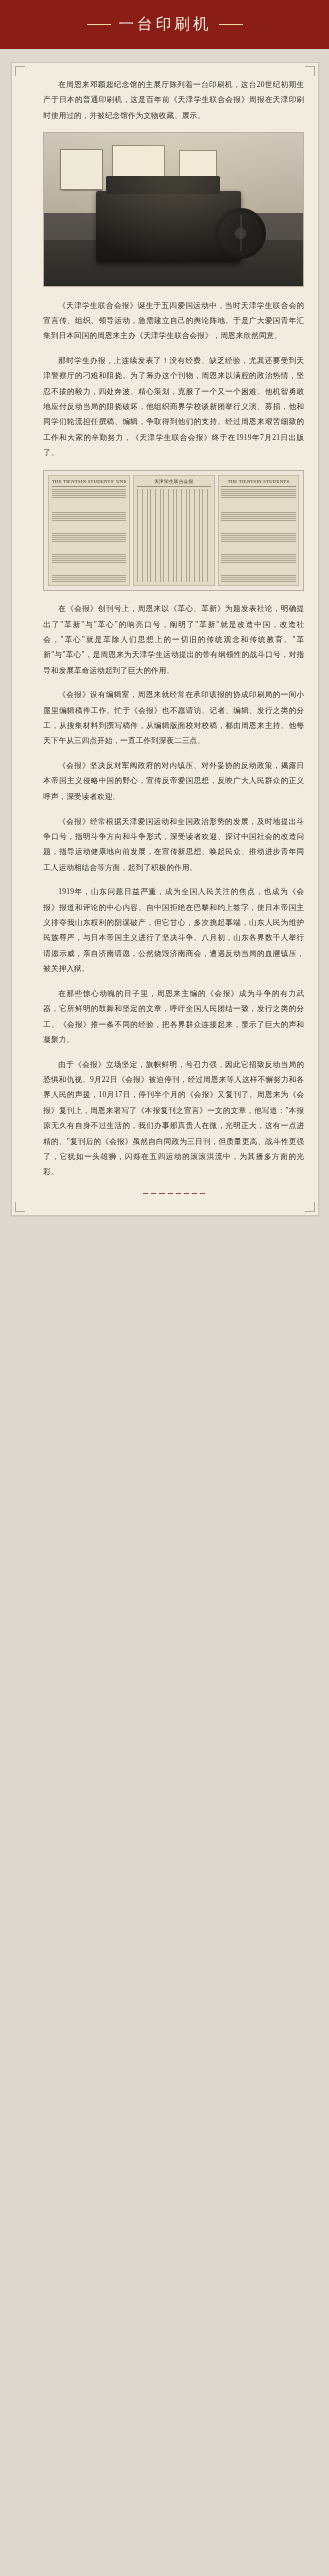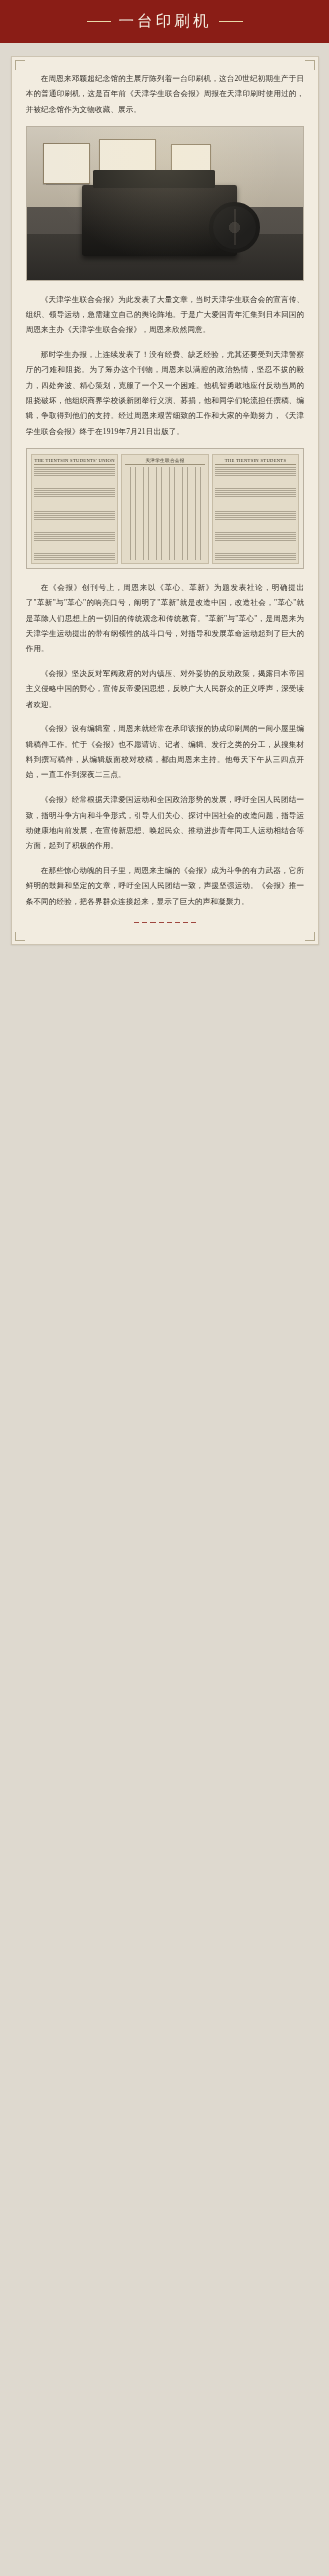--- a/index.html
+++ b/index.html
@@ -16,21 +16,21 @@
     width: 330px;
     min-height: 2868px;
     background: #ded9cf;
     box-sizing: border-box;
     padding: 0 0 20.6px 0;
     position: relative;
   }
   
   .header {
     width: 330px;
-    height: 43px;
+    height: 49px;
     background: #8a1d16;
     display: flex;
     align-items: center;
     justify-content: center;
     position: relative;
     box-sizing: border-box;
   }
   .header .title {
     color: #f5efe2;
     font-size: 15.5px;
@@ -188,21 +188,21 @@
     position: absolute; left: 0; right: 0; top: 3.6px;
     height: 1.5px;
     background: repeating-linear-gradient(90deg,#8a1d16 0 5.2px, rgba(0,0,0,0) 5.2px 8.2px);
     opacity: .8;
   }
   .corner-tl, .corner-tr, .corner-bl, .corner-br {
     position: absolute;
     width: 8.2px; height: 8.2px;
     border: 1px solid #b3a98f;
   }
-  .sheet { position: relative; }
+  .sheet { position: relative; padding-left: 31px; }
   .corner-tl { left: 3.1px; top: 3.1px; border-right: none; border-bottom: none; }
   .corner-tr { right: 3.1px; top: 3.1px; border-left: none; border-bottom: none; }
   .corner-bl { left: 3.1px; bottom: 3.1px; border-right: none; border-top: none; }
   .corner-br { right: 3.1px; bottom: 3.1px; border-left: none; border-top: none; }
 </style>
 </head>
 <body>
 
 <div class="page">
 
@@ -227,45 +227,47 @@
         <span class="frame-b"></span>
         <span class="frame-c"></span>
         <span class="floor"></span>
         <span class="press-body"></span>
         <span class="press-top"></span>
         <span class="press-wheel"></span>
         <span class="glow"></span>
       </div>
     </div>
 
-    <p class="para">《天津学生联合会报》为此发表了大量文章，当时天津学生联合会的宣言传、组织、领导运动，急需建立自己的舆论阵地。于是广大爱国青年汇集到日本回国的周恩来主办《天津学生联合会报》，周恩来欣然同意。</p>
+    <p class="para">《天津学生联合会报》诞生于五四爱国运动中，当时天津学生联合会的宣言传、组织、领导运动，急需建立自己的舆论阵地。于是广大爱国青年汇集到日本回国的周恩来主办《天津学生联合会报》，周恩来欣然同意。</p>
     <p class="para">那时学生办报，上连续发表了！没有经费、缺乏经验，尤其还要受到天津警察厅的刁难和阻挠。为了筹办这个刊物，周恩来以满腔的政治热情，坚忍不拔的毅力，四处奔波、精心策划，克服了一个又一个困难。他机智勇敢地应付反动当局的阻挠破坏，他组织商界学校谈新团举行义演、募捐，他和同学们轮流担任撰稿、编辑，争取得到他们的支持。经过周恩来艰苦细致的工作和大家的辛勤努力，《天津学生联合会报》终于在1919年7月21日出版了。</p>
 
     <div class="figure">
       <div class="photo-news">
         <div class="news-col">
           <div class="news-head">THE TIENTSIN STUDENTS' UNION</div>
           <span class="news-lines"></span>
         </div>
         <div class="news-col v">
           <div class="news-head">天津学生联合会报</div>
           <span class="news-lines"></span>
         </div>
         <div class="news-col">
           <div class="news-head">THE TIENTSIN STUDENTS</div>
           <span class="news-lines"></span>
         </div>
       </div>
     </div>
 
     <p class="para">在《会报》创刊号上，周恩来以《革心、革新》为题发表社论，明确提出了"革新"与"革心"的响亮口号，阐明了"革新"就是改造中国，改造社会，"革心"就是革除人们思想上的一切旧的传统观念和传统教育。"革新"与"革心"，是周恩来为天津学生运动提出的带有纲领性的战斗口号，对指导和发展革命运动起到了巨大的作用。</p>
+    <p class="para">《会报》设有编辑室，周恩来就经常在承印该报的协成印刷局的一间小屋里编辑稿件工作。忙于《会报》也不愿请访、记者、编辑、发行之类的分工，从搜集材料到撰写稿件，从编辑版面校对校稿，都由周恩来主持。他每天下午从三四点开始，一直工作到深夜二三点。</p>
     <p class="para">《会报》坚决反对军阀政府的对内镇压、对外妥协的反动政策，揭露日本帝国主义侵略中国的野心，宣传反帝爱国思想，反映广大人民群众的正义呼声，深受读者欢迎。</p>
-    <p class="para">《会报》设有编辑室，周恩来就经常在承印该报的协成印刷局的一间小屋里编辑稿件工作。忙于《会报》也不愿请访、记者、编辑、发行之类的分工，从搜集材料到撰写稿件，从编辑版面校对校稿，都由周恩来主持。他每天下午从三四点开始，一直工作到深夜二三点。</p>
-    <p class="para">《会报》经常根据天津爱国运动和全国政治形势的发展，呼吁全国人民团结一致，指明斗争方向和斗争形式，引导人们关心、探讨中国社会的改造问题，指导运动健康地向前发展，在宣传新思想、唤起民众、推动进步青年同工人运动相结合等方面，起到了积极的作用。</p>
-    <p class="para">在那些惊心动魄的日子里，周恩来主编的《会报》成为斗争的有力武器，它所鲜明的鼓舞和坚定的文章，呼吁全国人民团结一致，声援坚强运动。《会报》推一条不同的经验，把各界群众连接起来，显示了巨大的声和凝聚力。</p>
+    <p class="para">《会报》经常根据天津爱国运动和全国政治形势的发展，及时地提出斗争口号，指明斗争方向和斗争形式，深受读者欢迎、探讨中国社会的改造问题，指导运动健康地向前发展，在宣传新思想、唤起民众、推动进步青年同工人运动相结合等方面，起到了积极的作用。</p>
+    <p class="para">1919年，山东问题日益严重，成为全国人民关注的焦点，也成为《会报》报道和评论的中心内容。自中国拒绝在巴黎和约上签字，使日本帝国主义排夺我山东权利的阴谋破产，但它甘心，多次挑起事端，山东人民为维护民族尊严，与日本帝国主义进行了坚决斗争。八月初，山东各界数千人举行请愿示威，亲自济南请愿，公然烧毁济南商会，遭遇反动当局的血腥镇压，被关押入狱。</p>
+    <p class="para">在那些惊心动魄的日子里，周恩来主编的《会报》成为斗争的有力武器，它所鲜明的鼓舞和坚定的文章，呼吁全国人民团结一致，发行之类的分工。《会报》推一条不同的经验，把各界群众连接起来，显示了巨大的声和凝聚力。</p>
+    <p class="para">由于《会报》立场坚定，旗帜鲜明，号召力强，因此它招致反动当局的恐惧和仇视。9月22日《会报》被迫停刊，经过周恩来等人这样不懈努力和各界人民的声援，10月17日，停刊半个月的《会报》又复刊了。周恩来为《会报》复刊上，周恩来署写了《本报复刊之宣言》一文的文章，他写道："本报原无久有自身不过生活的，我们办事那真贵人在微，光明正大，这有一点进精的。"复刊后的《会报》虽然自白同政为三日刊，但质量更高、战斗性更强了，它犹如一头雄狮，闪烁在五四运动的滚滚洪流中，为其播多方面的光彩。</p>
 
     <div class="footer-orn">
       <span class="bar"></span>
     </div>
   </div>
 
 </div>
 
 
 </body></html>

